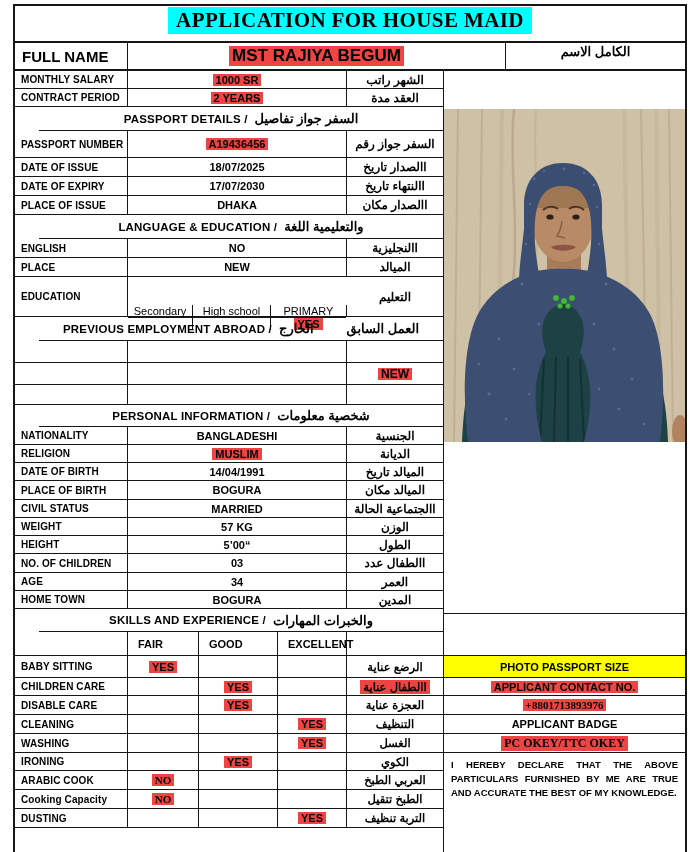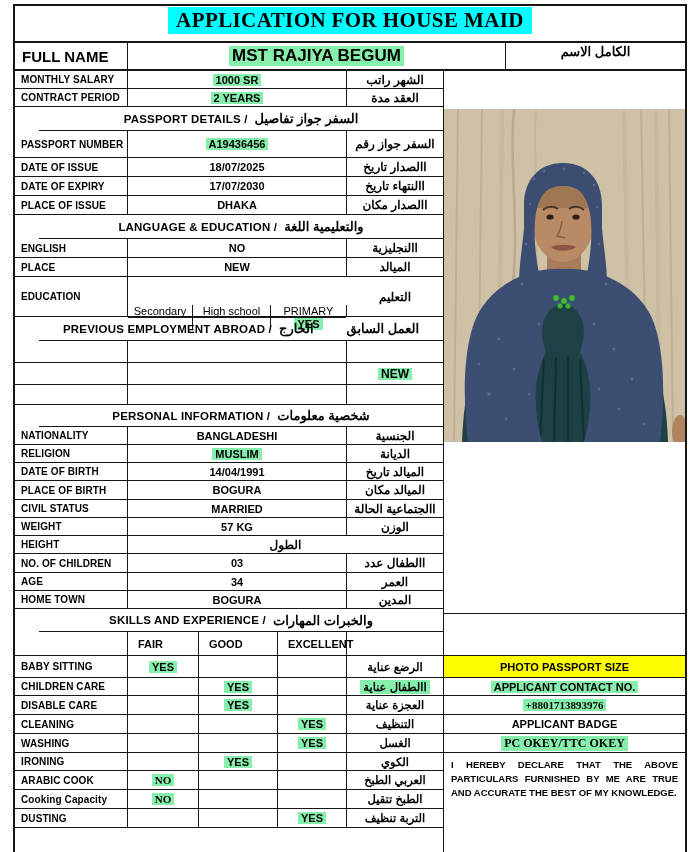--- a/index.html
+++ b/index.html
@@ -51,21 +51,21 @@
   .ec { display:flex; align-items:center; justify-content:center; font-size:11px; }
 
   .cf { width:71px; border-right:1px solid #161616; }
   .cg { width:79px; border-right:1px solid #161616; }
   .ce { width:69px; border-right:1px solid #161616; }
   .mk { display:flex; align-items:center; justify-content:center; font-weight:bold; font-size:11px; }
   .skar { flex:1; display:flex; align-items:center; justify-content:center;
           font-weight:bold; font-size:11.5px; }
   .colhead { display:flex; align-items:center; padding-left:10px; font-weight:bold; font-size:11px; }
 
-  .hl { background:#86efac; padding:0 3px; }
+  .hl { background:#ef4444; padding:0 3px; }
   .cyan { background:#00ffff; }
   .serif { font-family:"Liberation Serif", serif; }
   .filler { flex:1; border-bottom:none; }
 
   .photo-cell { height:543px; border-bottom:1px solid #161616; display:flex;
                 flex-direction:column; align-items:stretch; }
   .photo-cell svg { display:block; margin-top:38px; }
   .rrow { display:flex; align-items:center; justify-content:center; border-bottom:1px solid #161616;
           font-weight:bold; font-size:11px; flex:none; text-align:center; }
   .decl { flex:1; padding:5px 7px 0 7px; font-weight:bold; font-size:9.5px; line-height:1.45;
@@ -226,20 +226,21 @@
           <div class="cv">MARRIED</div>
           <div class="ca">الحالة ‎االجتماعية</div>
         </div>
         <div class="r h18">
           <div class="cl">WEIGHT</div>
           <div class="cv">57 KG</div>
           <div class="ca">الوزن</div>
         </div>
         <div class="r h18">
           <div class="cl">HEIGHT</div>
+          <div class="cv">5’00“</div>
           <div class="ca">الطول</div>
         </div>
         <div class="r h19">
           <div class="cl">NO. OF CHILDREN</div>
           <div class="cv">03</div>
           <div class="ca">عدد ‎االطفال</div>
         </div>
         <div class="r h18">
           <div class="cl">AGE</div>
           <div class="cv">34</div>

